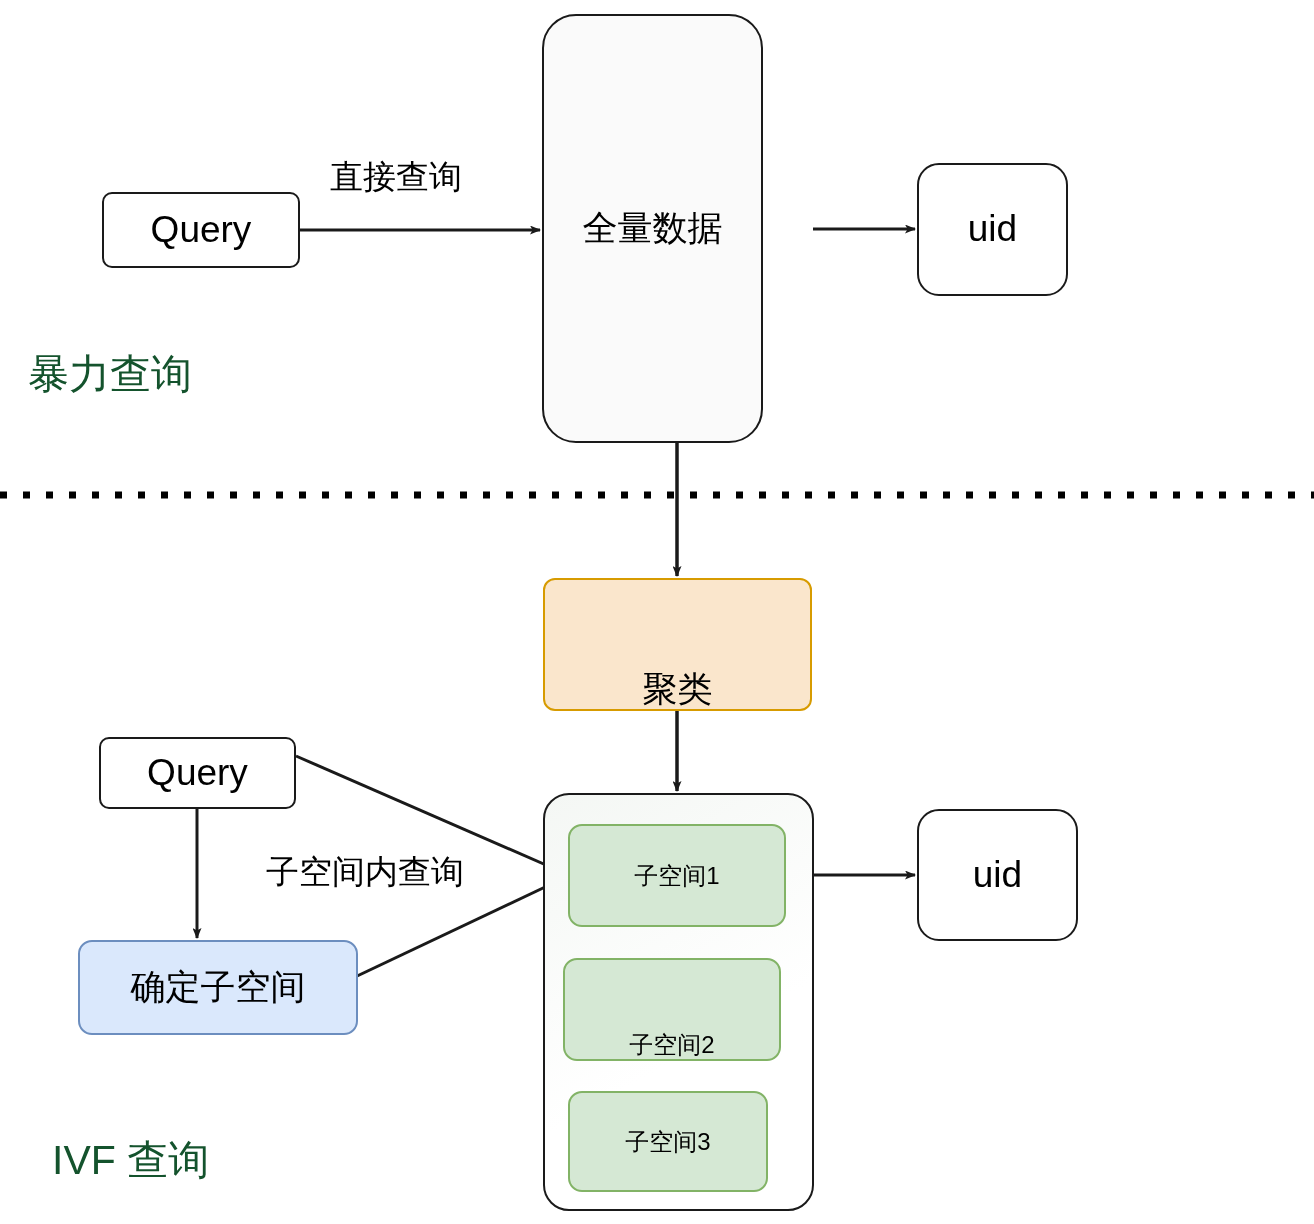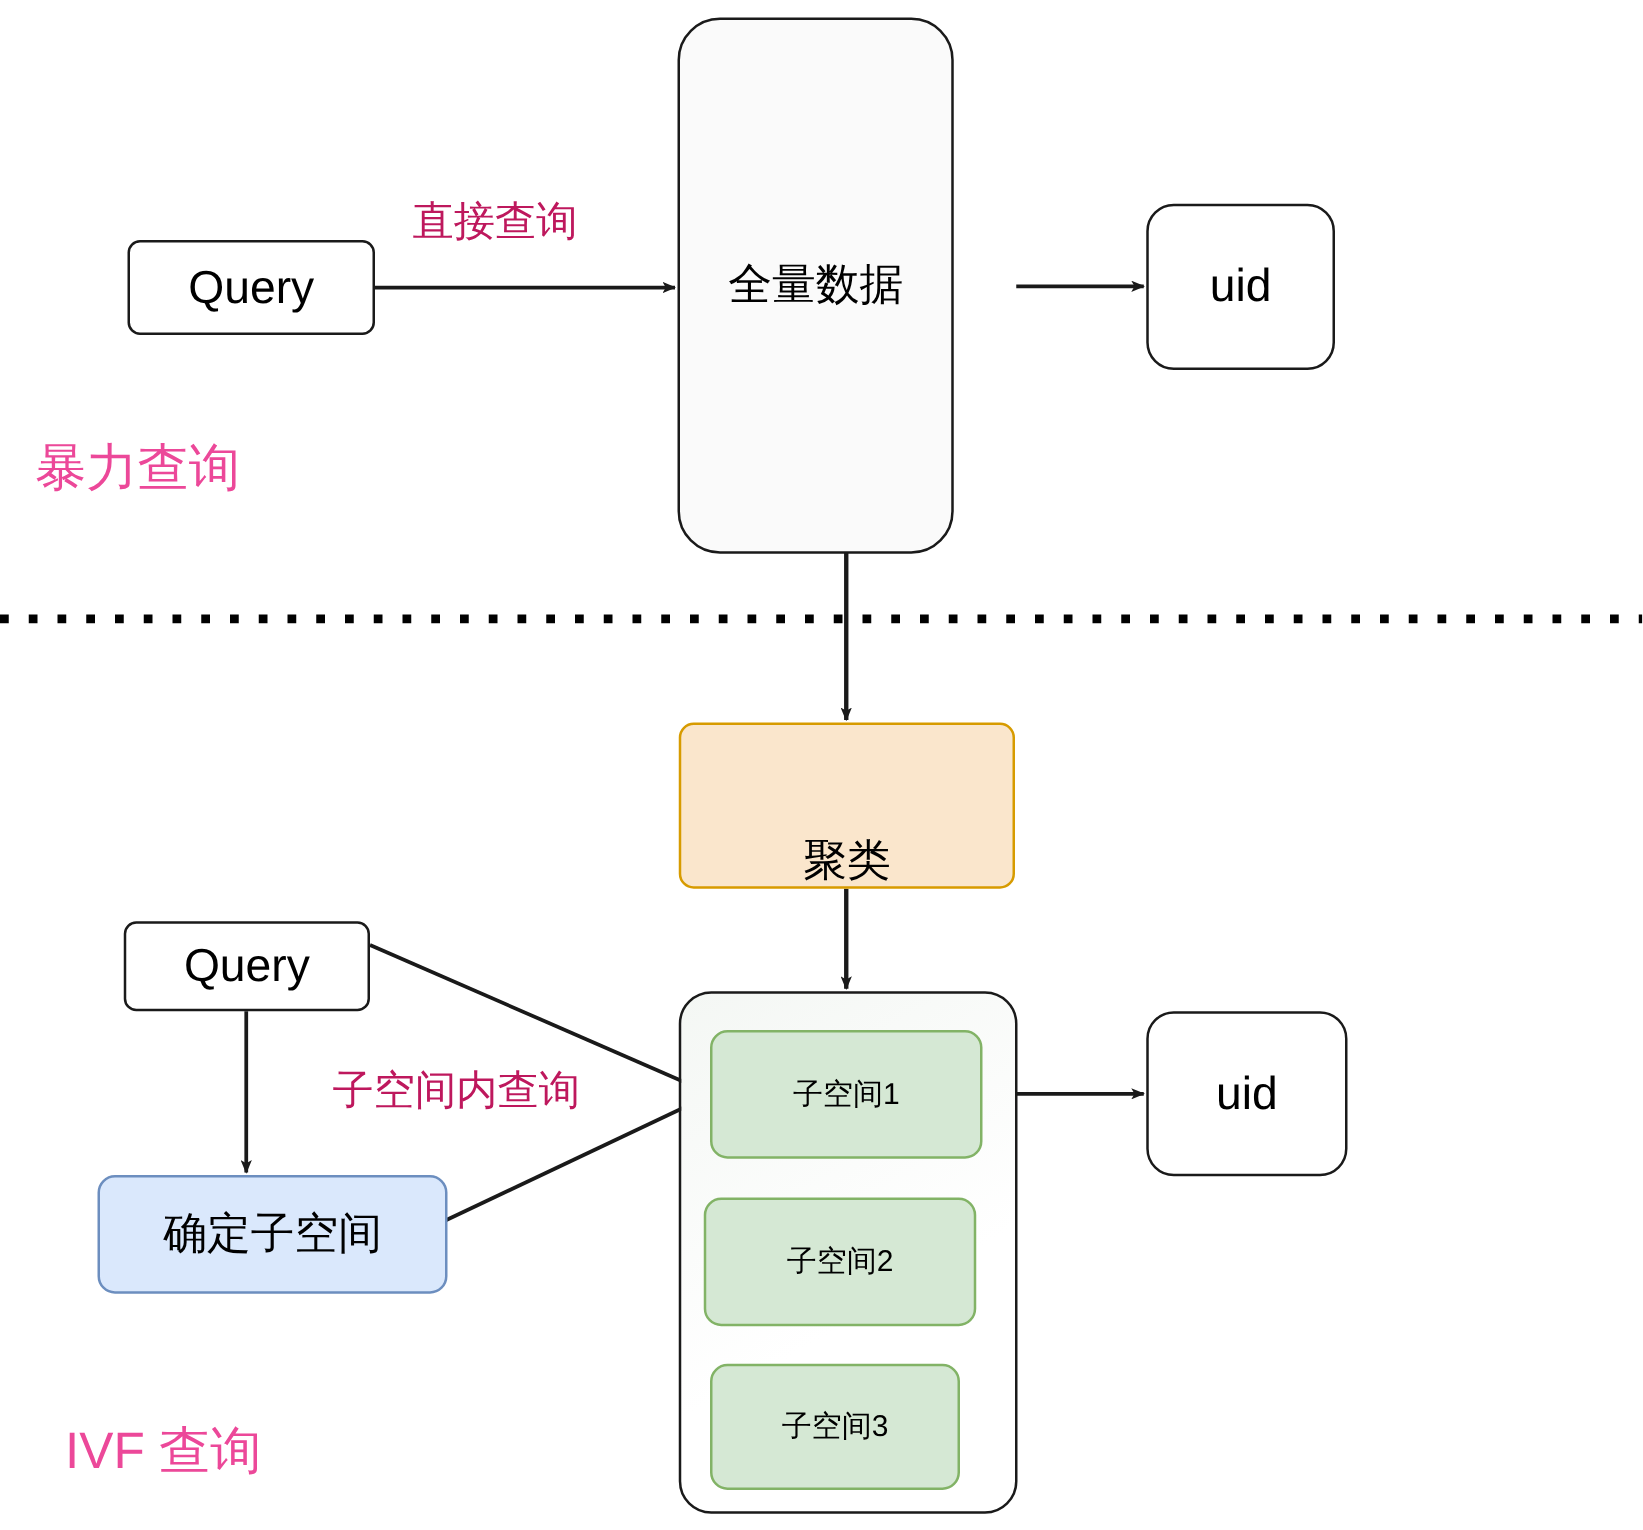--- a/index.html
+++ b/index.html
@@ -53,26 +53,26 @@
     border: 2px solid #82b366;
     border-radius: 14px;
   }
   .box-blue {
     background: #dae8fc;
     border: 2px solid #6c8ebf;
     border-radius: 14px;
   }
   .label-free {
     position: absolute;
-    color: #be185d;
+    color: #000000;
     white-space: nowrap;
   }
   .label-red {
     position: absolute;
-    color: #ec4899;
+    color: #14532d;
     white-space: nowrap;
     font-weight: 400;
   }
   svg.edges {
     position: absolute;
     left: 0;
     top: 0;
     width: 1314px;
     height: 1224px;
     pointer-events: none;
@@ -143,21 +143,21 @@
   </div>
 
   <div class="label-free t-edge" style="left:266px; top:850px;">子空间内查询</div>
 
   <div class="node box-container" style="left:543px; top:793px; width:271px; height:418px;"></div>
 
   <div class="node box-sub t-sub" style="left:568px; top:824px; width:218px; height:103px;">
     <span>子空间1</span>
   </div>
 
-  <div class="node box-sub t-sub" style="left:563px; top:958px; width:218px; height:103px;">
+  <div class="node box-sub t-sub" style="left:563px; top:958px; width:218px; height:103px;align-items:flex-end;">
     <span>子空间2</span>
   </div>
 
   <div class="node box-sub t-sub" style="left:568px; top:1091px; width:200px; height:101px;">
     <span>子空间3</span>
   </div>
 
   <div class="node box-plain t-en" style="left:917px; top:809px; width:161px; height:132px; border-radius:22px;">
     <span>uid</span>
   </div>

